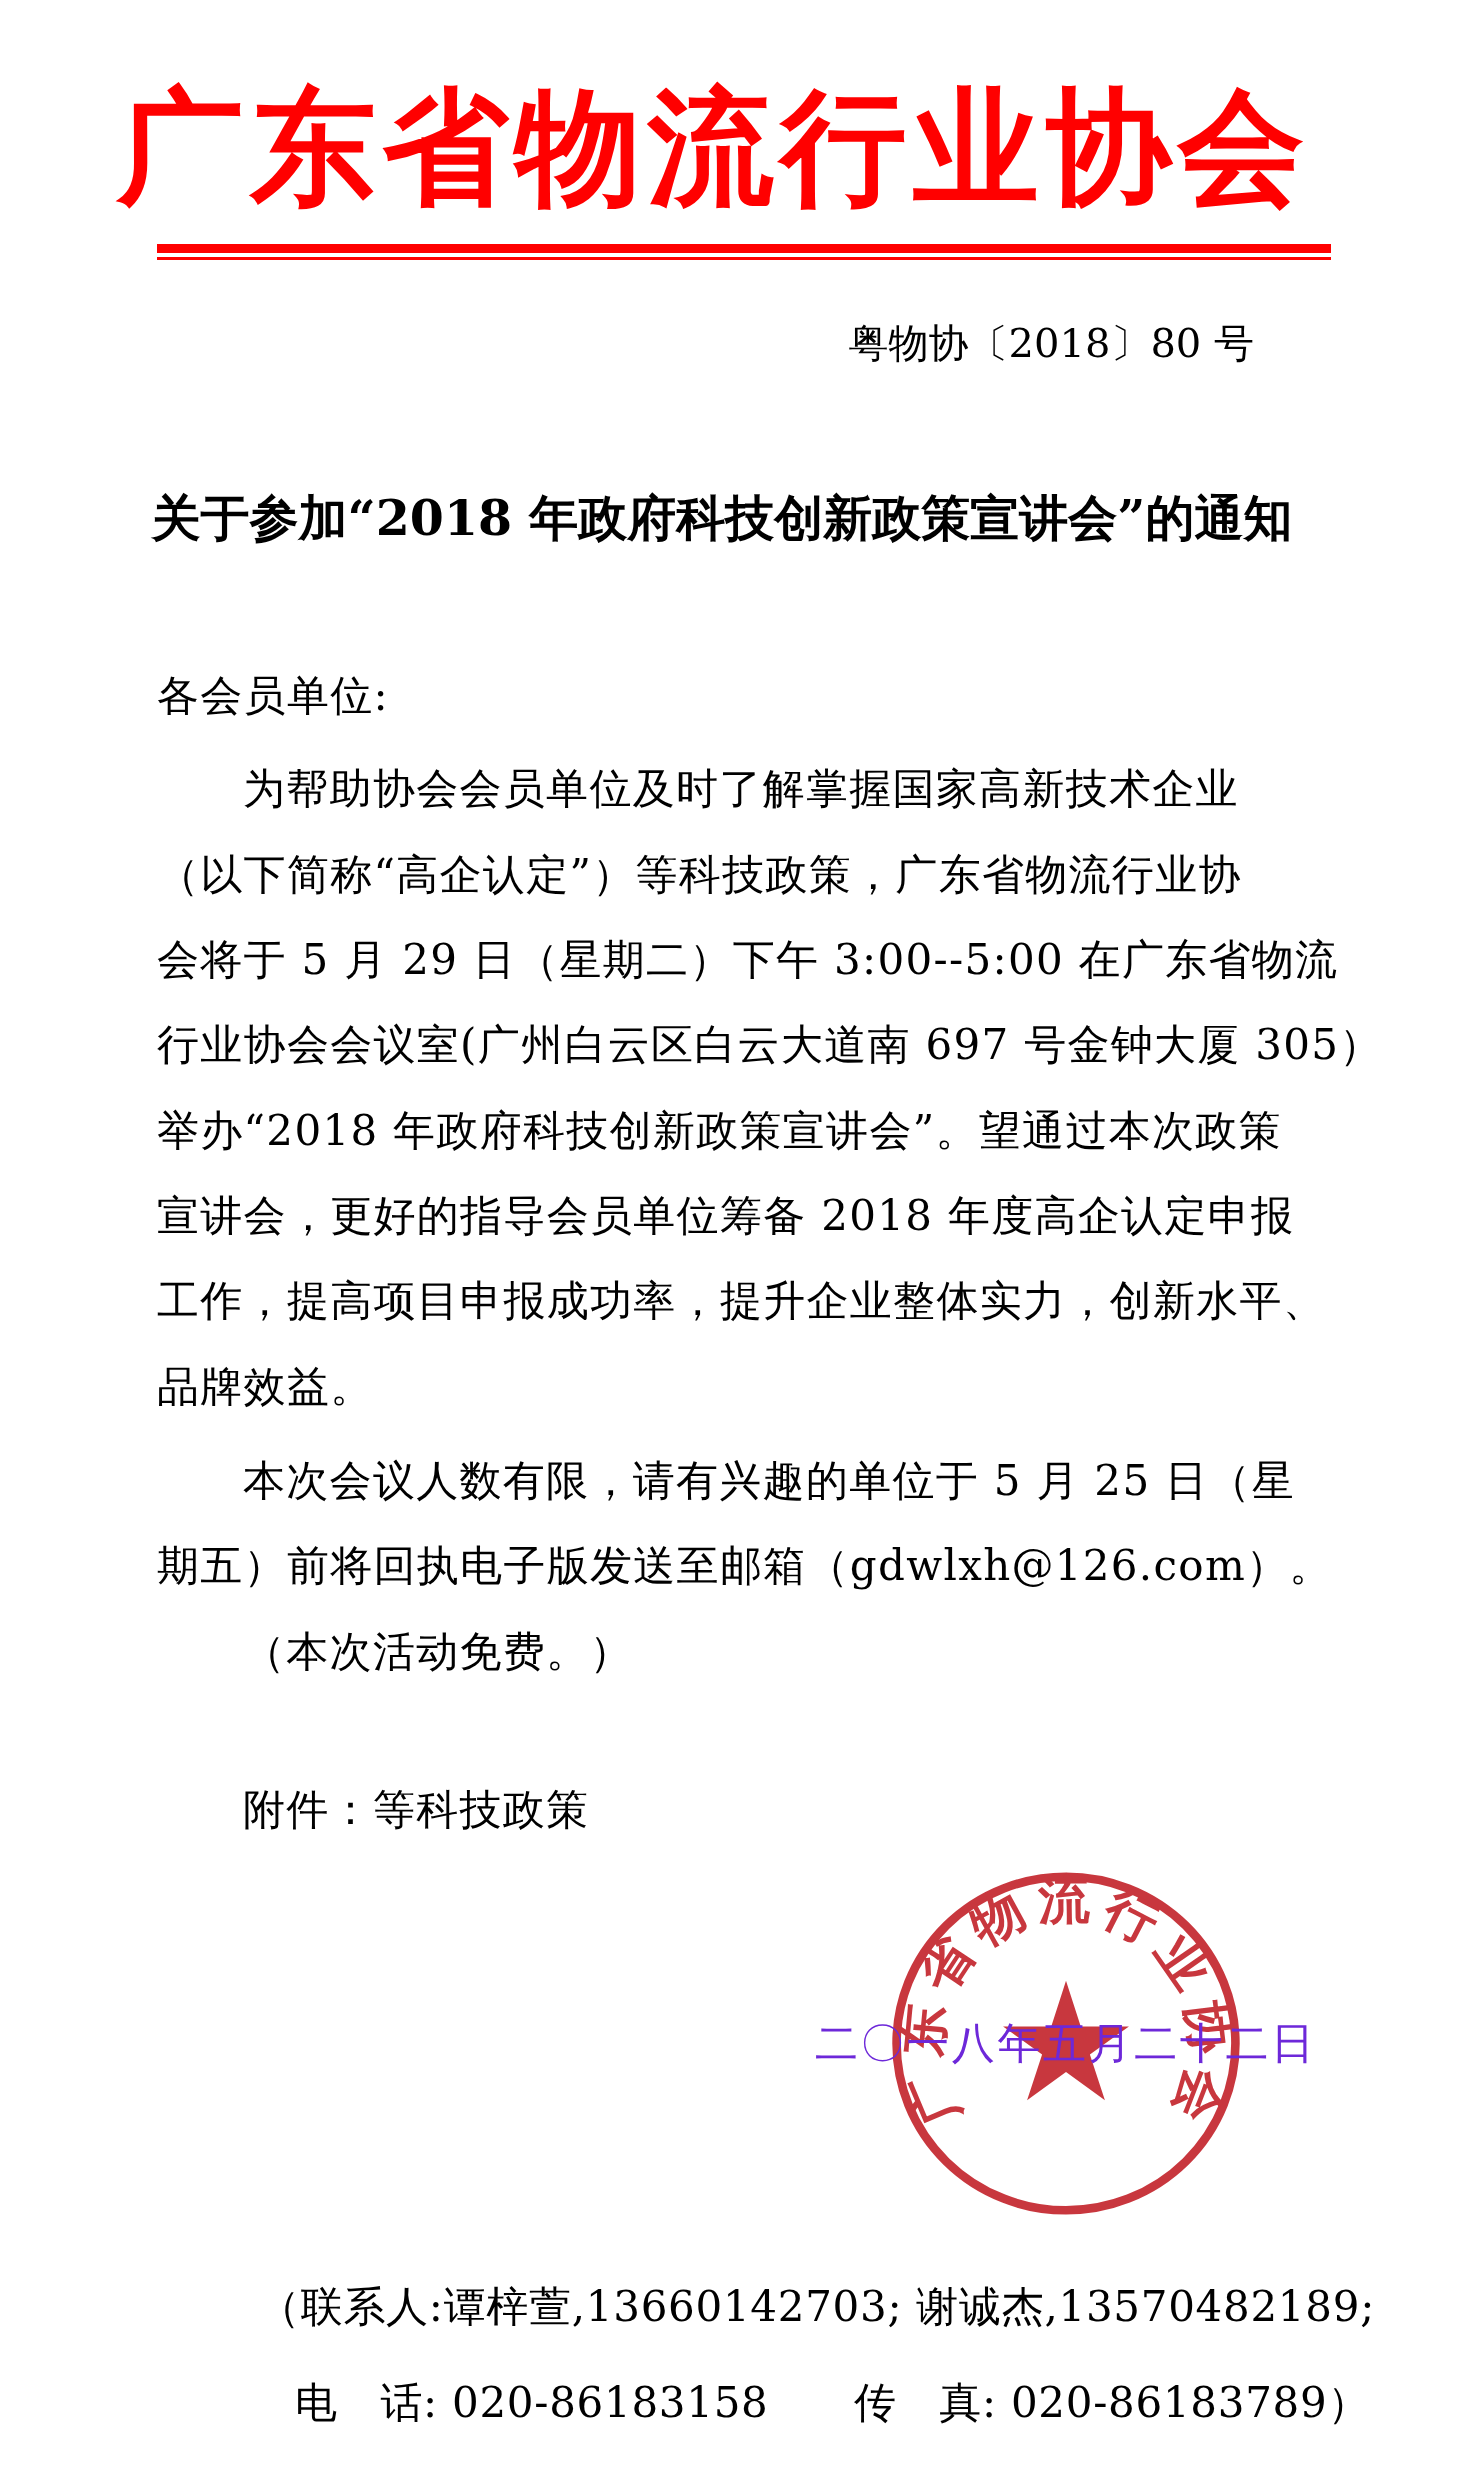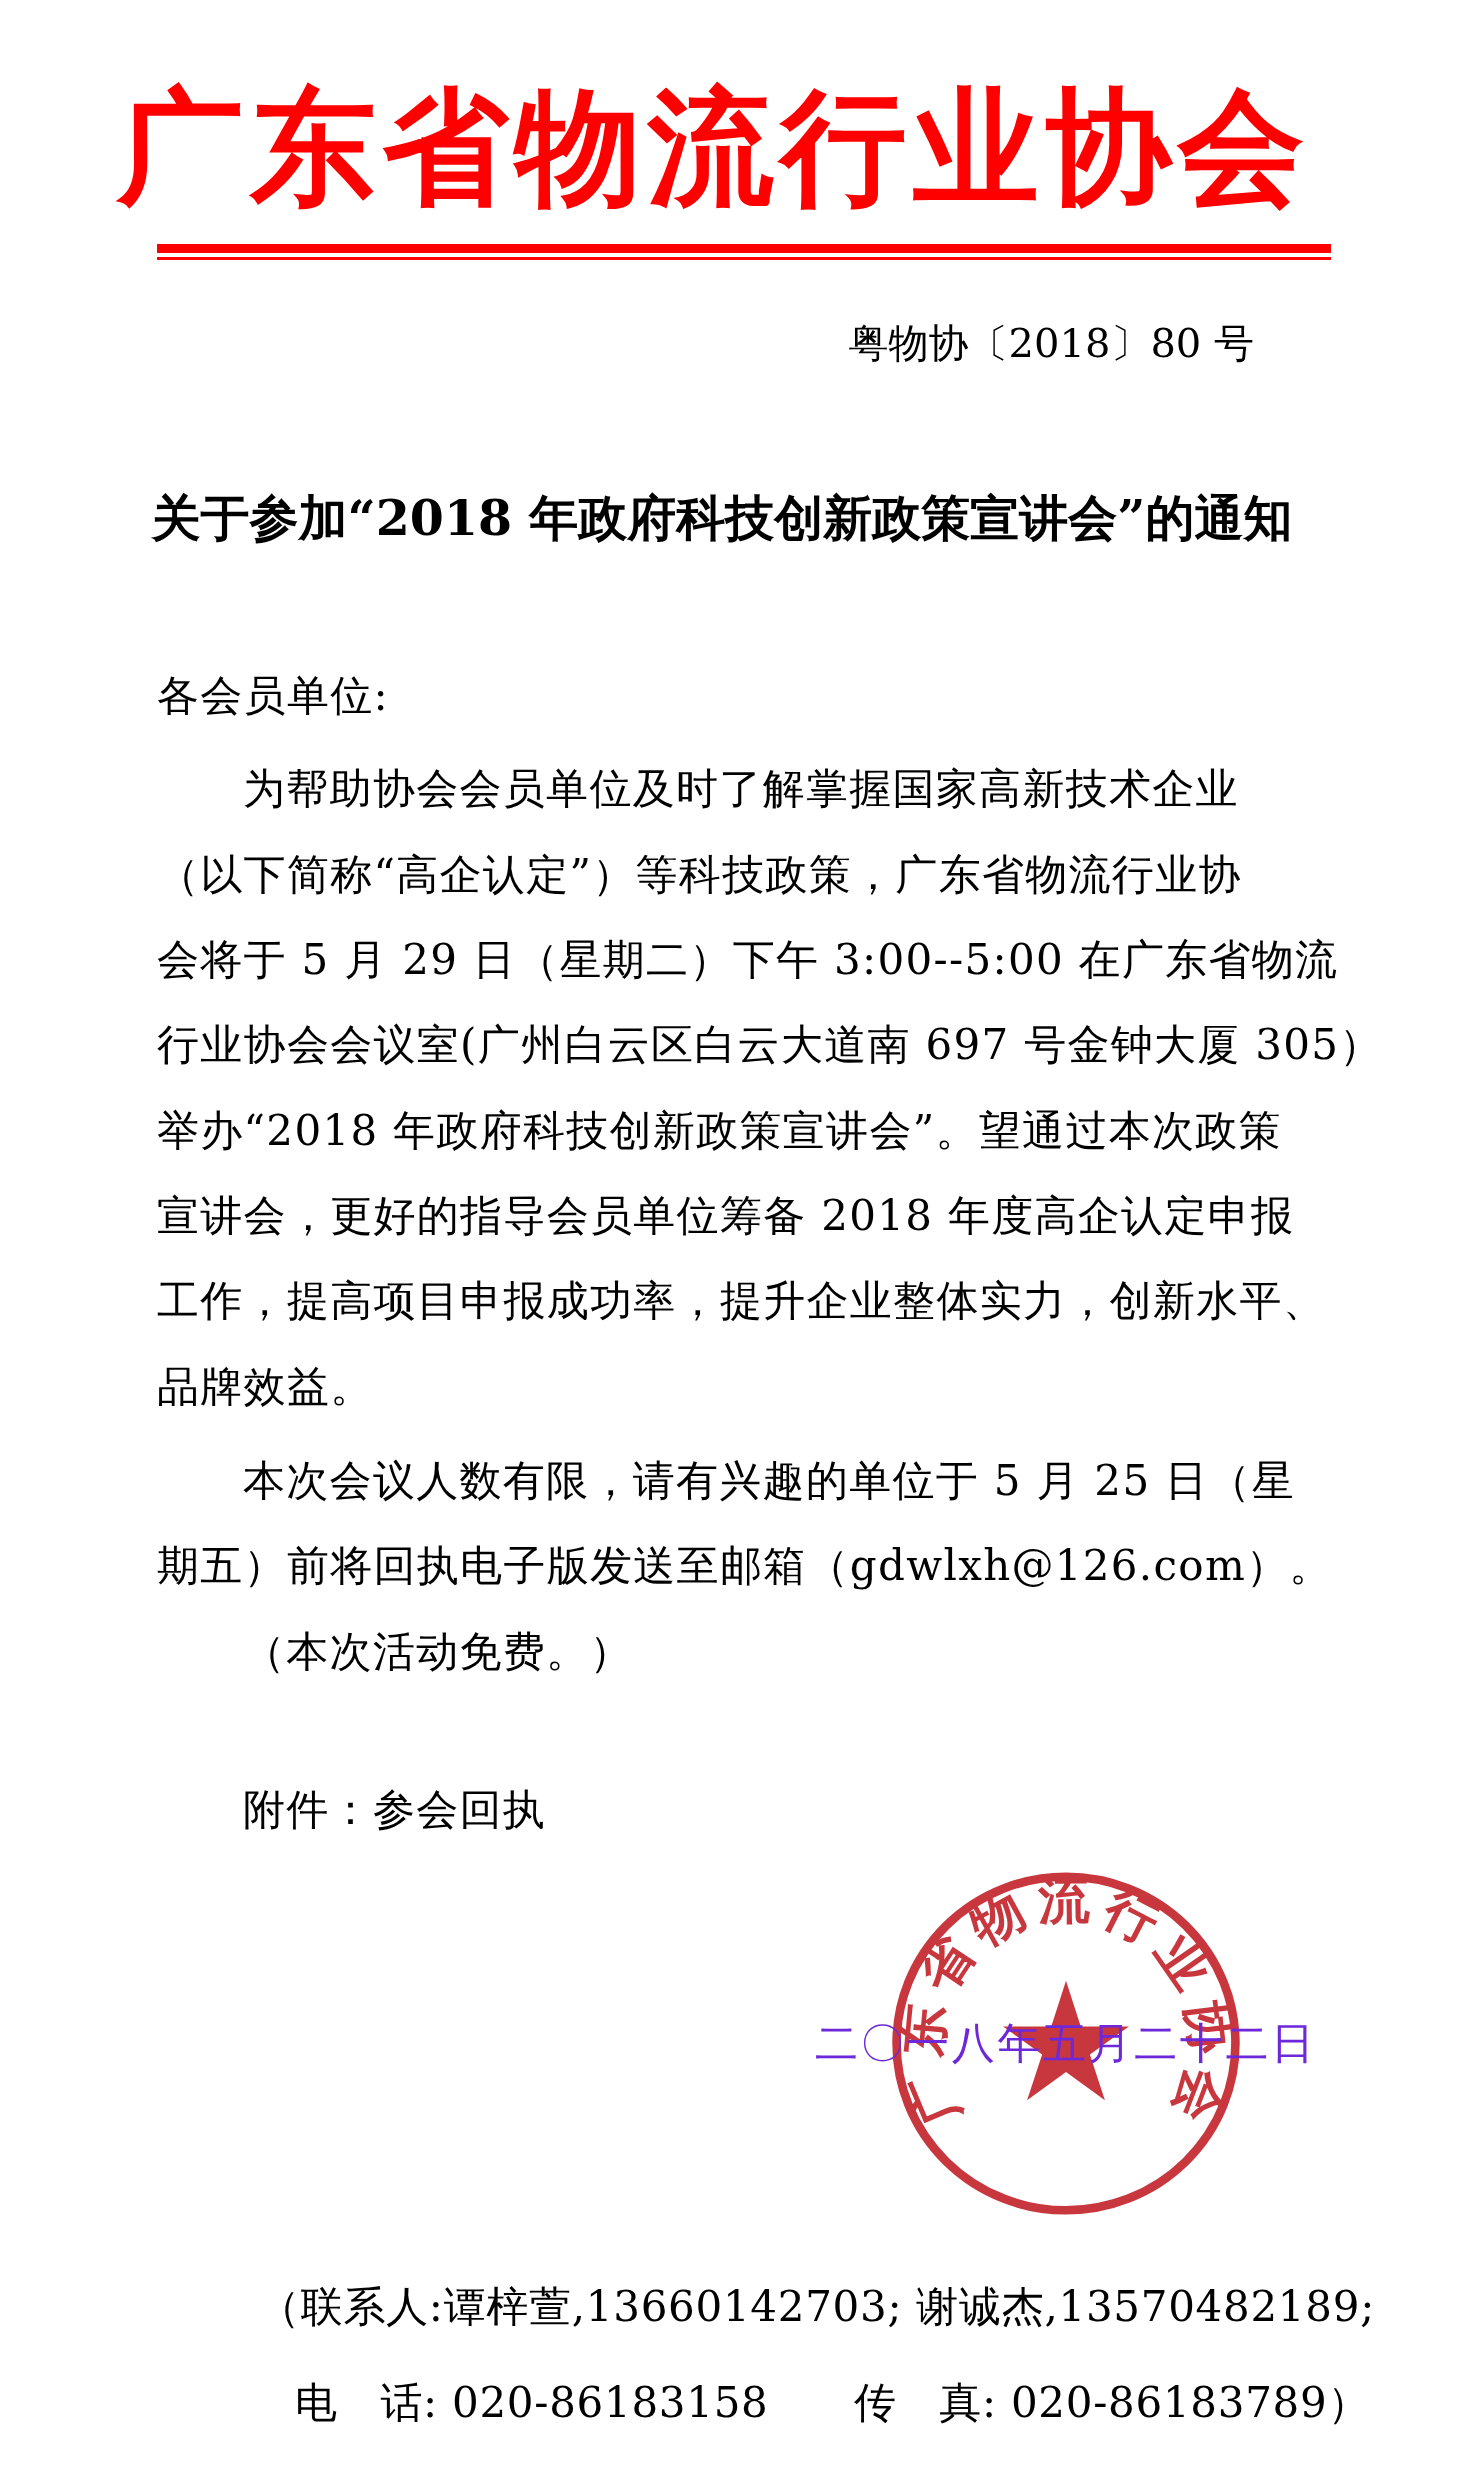--- a/index.html
+++ b/index.html
@@ -130,21 +130,21 @@
   <div class="bline" style="top:932px">会将于 5 月 29 日（星期二）下午 3:00--5:00 在广东省物流</div>
   <div class="bline" style="top:1017px">行业协会会议室(广州白云区白云大道南 697 号金钟大厦 305）</div>
   <div class="bline" style="top:1103px">举办“2018 年政府科技创新政策宣讲会”。望通过本次政策</div>
   <div class="bline" style="top:1188px">宣讲会，更好的指导会员单位筹备 2018 年度高企认定申报</div>
   <div class="bline" style="top:1273px">工作，提高项目申报成功率，提升企业整体实力，创新水平、</div>
   <div class="bline" style="top:1359px">品牌效益。</div>
   <div class="bline indent" style="top:1453px">本次会议人数有限，请有兴趣的单位于 5 月 25 日（星</div>
   <div class="bline" style="top:1538px">期五）前将回执电子版发送至邮箱（gdwlxh@126.com）。</div>
   <div class="bline indent" style="top:1624px">（本次活动免费。）</div>
 
-  <div class="attachment-line">附件：参会回执</div>
+  <div class="attachment-line">附件：等科技政策</div>
 
   <svg class="seal" viewBox="0 0 550 545" xmlns="http://www.w3.org/2000/svg">
     <ellipse cx="275" cy="268" rx="256" ry="252" fill="none" stroke="#c4272e" stroke-width="13"></ellipse>
     <polygon fill="#c4272e" points="275,173 252.7,242.3 179.9,242.1 238.9,284.7 216.2,353.9 275,311 333.8,353.9 311.1,284.7 370.1,242.1 297.3,242.3"></polygon>
     <path id="seal-arc" d="M 119.4,377 A 190,190 0 1 1 430.6,377" fill="none"></path>
     <text class="seal-arc-text">
       <textPath href="#seal-arc" startOffset="2" textLength="820" lengthAdjust="spacing">广东省物流行业协会</textPath>
     </text>
   </svg>
 

